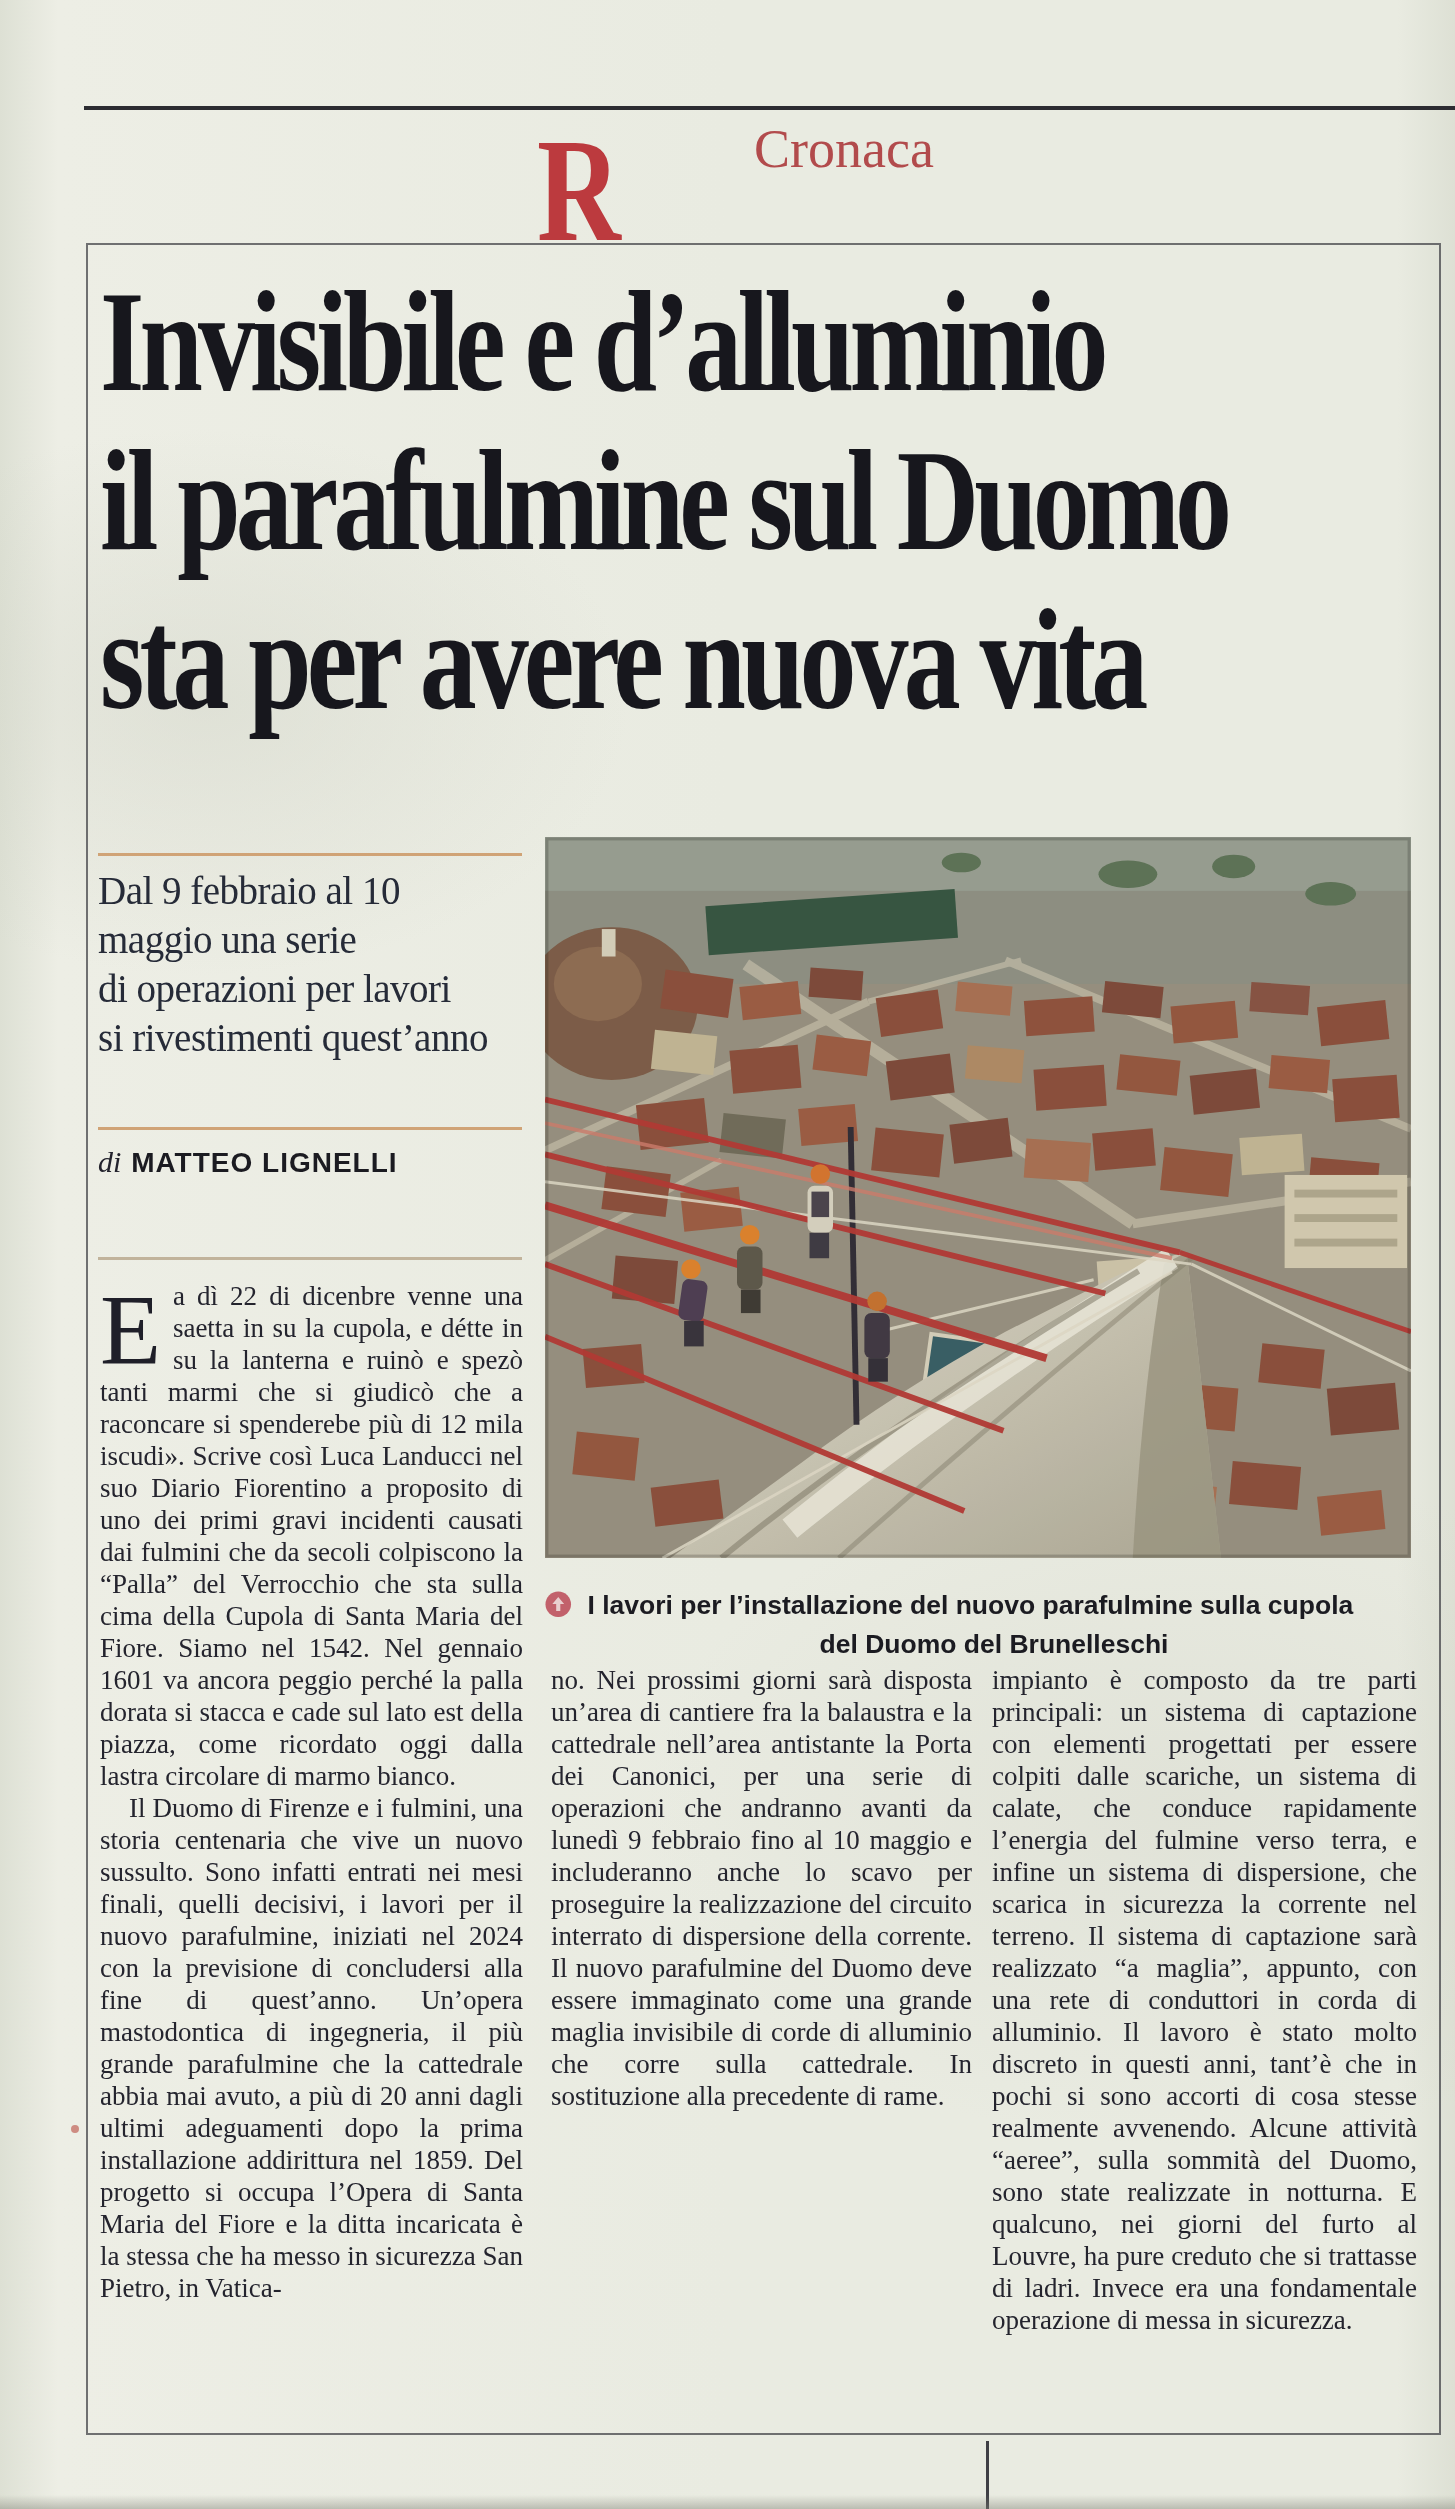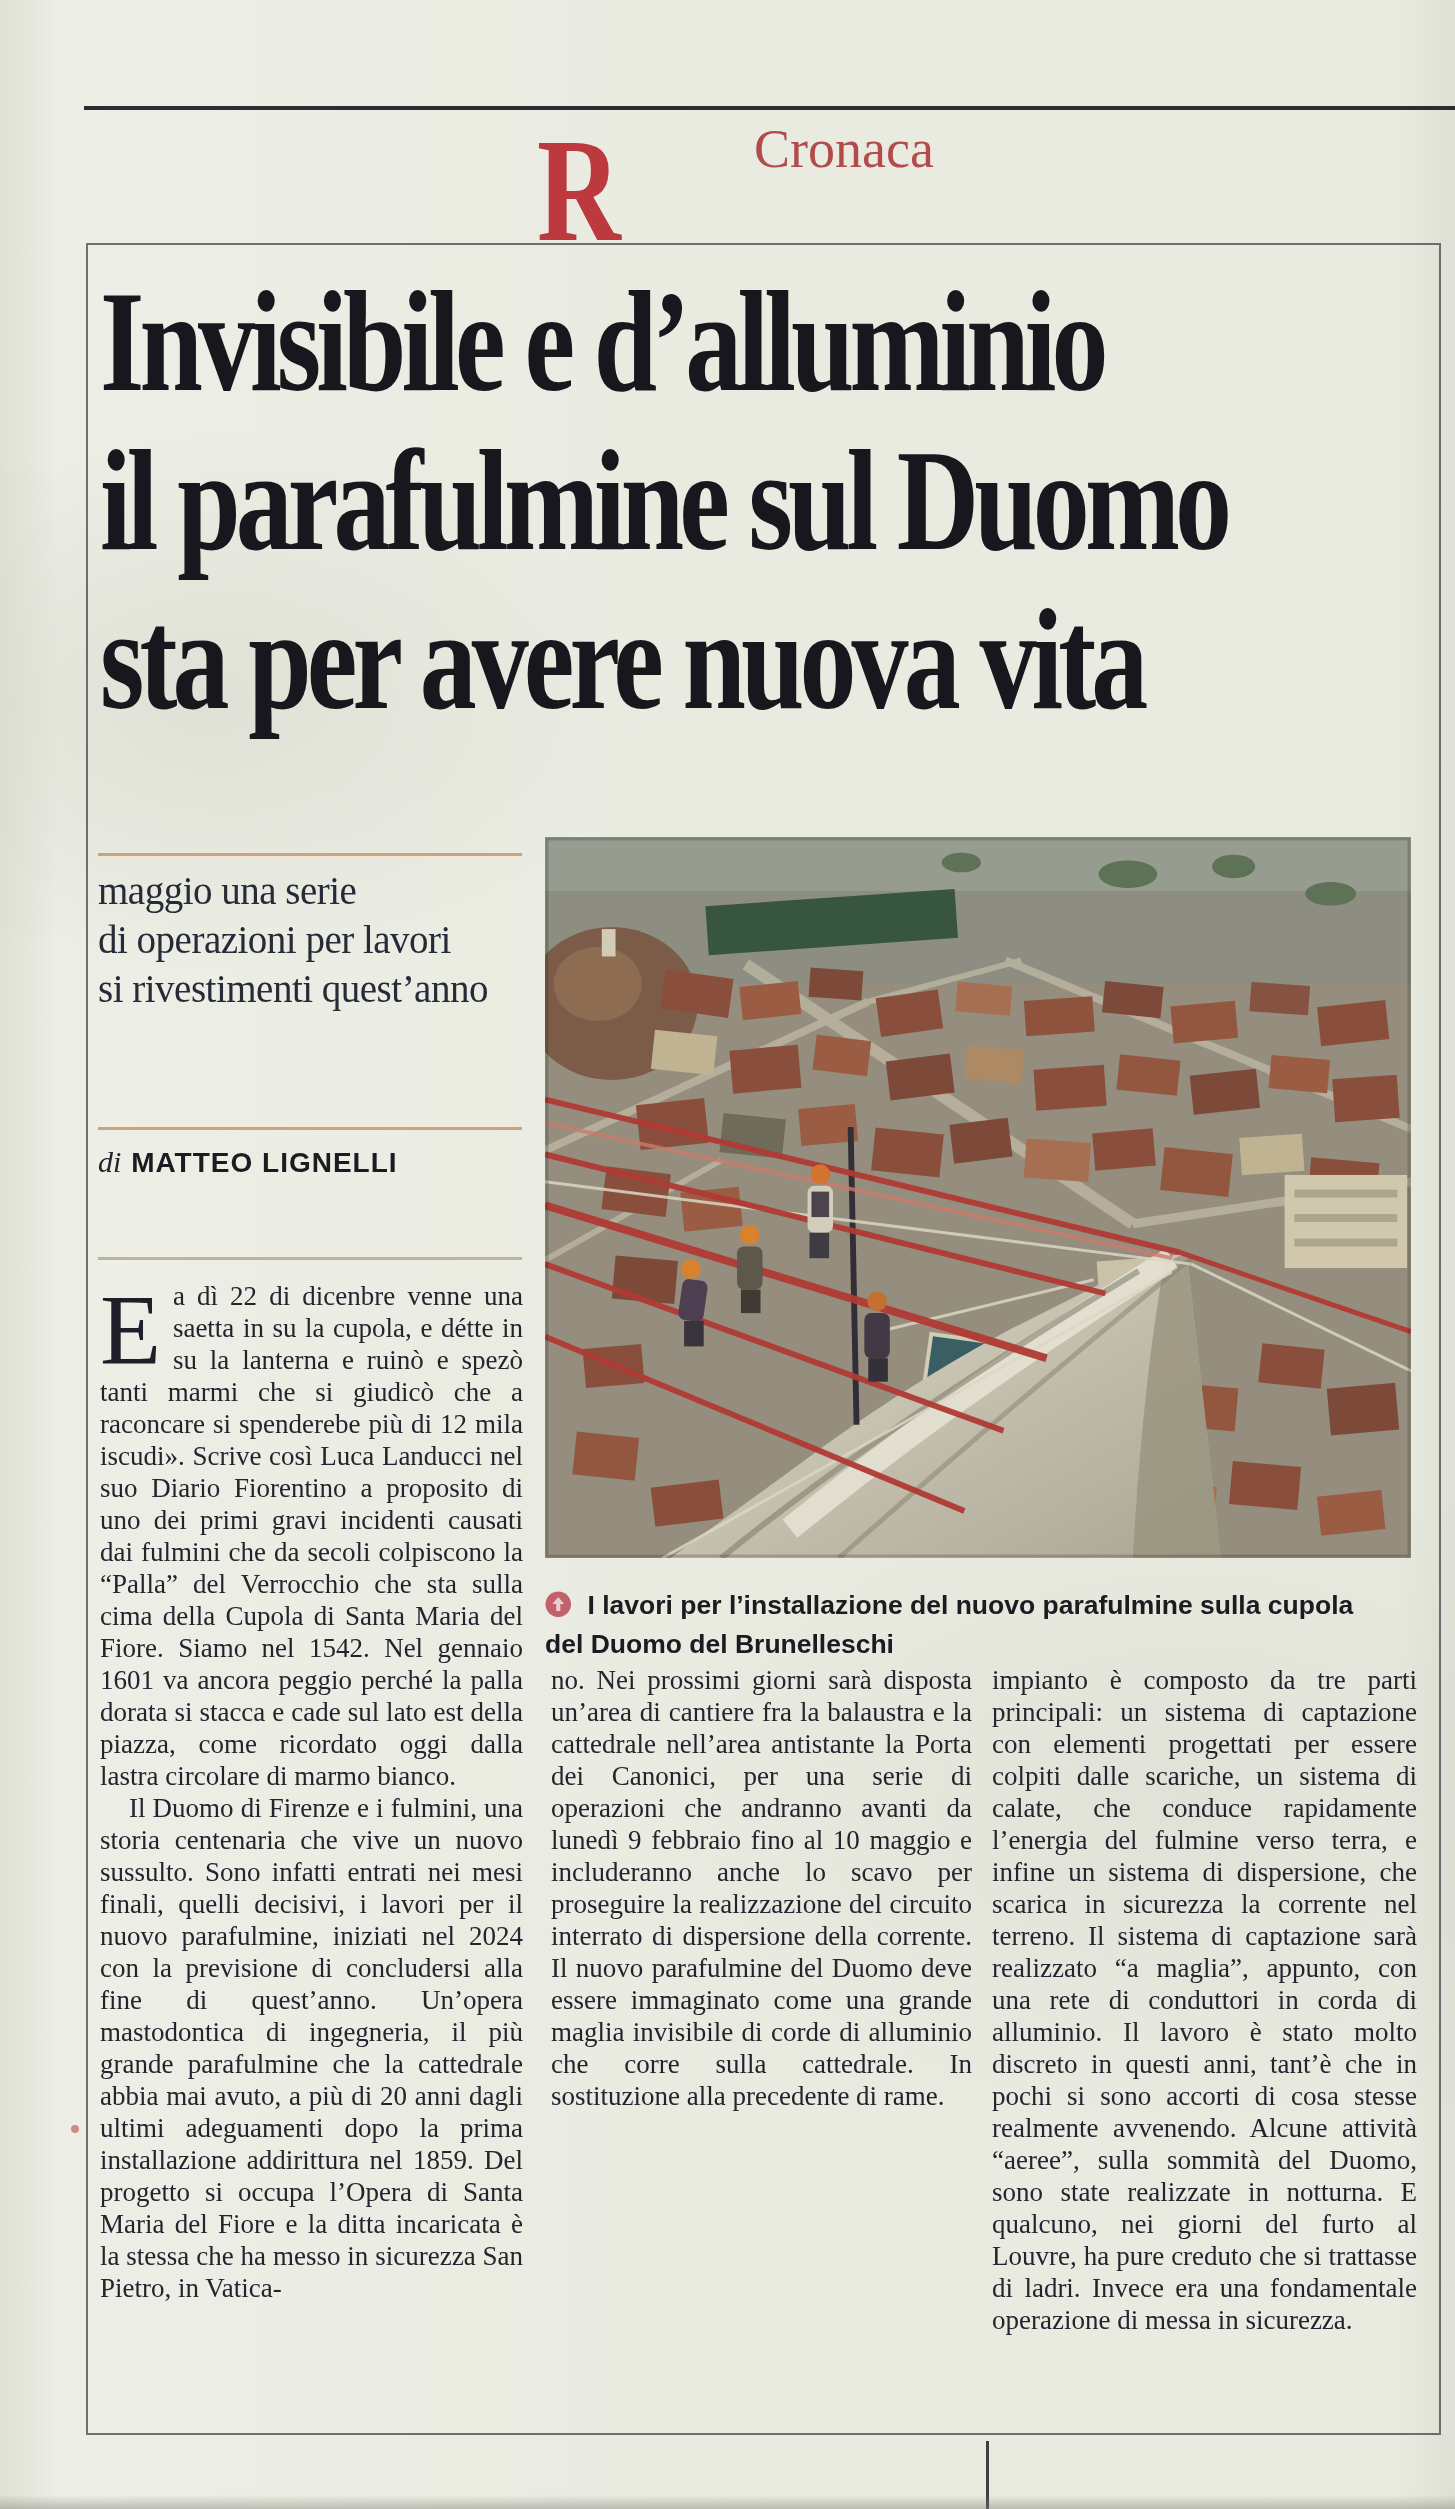--- a/index.html
+++ b/index.html
@@ -22,21 +22,21 @@
   #rule3{left:98px;top:1257px;width:424px;background:#c1b39b;}
   .standfirst{position:absolute;left:98px;top:866px;font:400 39px/49px "Liberation Serif", serif;
     color:#262b38;letter-spacing:-0.5px;white-space:nowrap;}
   .byline{position:absolute;left:98px;top:1147px;}
   .byline .prefix{font:italic 400 30px/1 "Liberation Serif", serif;color:#23232d;margin-right:9.8px;}
   .byline .author{font:700 28px/1 "Liberation Sans", sans-serif;letter-spacing:1px;color:#1b1b21;}
   .photo{position:absolute;left:545px;top:837px;width:866px;height:721px;overflow:hidden;}
   .caption{position:absolute;left:545px;top:1588px;width:898px;font:700 26.5px/35px "Liberation Sans", sans-serif;color:#1b1b21;}
   .caption-l1{white-space:nowrap;display:flex;align-items:flex-start;gap:16px;}
   .caption-l1 .cap-icon{flex:0 0 auto;margin-top:2.9px;}
-  .caption-l2{white-space:nowrap;margin-top:1px;}
+  .caption-l2{white-space:nowrap;margin-top:1px;text-align:center;}
   .bodycol{position:absolute;top:1664px;width:421px;height:751px;overflow:hidden;text-align:justify;
     font:400 27px/32px "Liberation Serif", serif;color:#24242e;}
   #col1{left:100px;top:1280px;width:423px;height:1147px;}
   #col2{left:551px;}
   #col3{left:992px;width:425px;}
   .indent{text-indent:29px;}
   .dropcap{float:left;font:400 100px/88px "Liberation Serif", serif;padding:5.9px 11.8px 0 0;color:#1f1f29;}
   .stub{position:absolute;left:986px;top:2441px;width:2.9px;height:69px;background:#3f3f45;}
   .bottom-shade{position:absolute;left:0;bottom:0;width:100%;height:13.7px;
     background:linear-gradient(180deg,transparent,rgba(128,130,118,.45));}
@@ -55,20 +55,21 @@
   <div class="article-box"></div>
 
   <div class="headline">
     <div>Invisibile e d’alluminio</div>
     <div>il parafulmine sul Duomo</div>
     <div>sta per avere nuova vita</div>
   </div>
 
   <div class="rule" id="rule1"></div>
   <div class="standfirst">
+    <div>Dal 9 febbraio al 10</div>
     <div>maggio una serie</div>
     <div>di operazioni per lavori</div>
     <div>si rivestimenti quest’anno</div>
   </div>
   <div class="rule" id="rule2"></div>
 
   <div class="byline">
     <span class="prefix">di</span><span class="author">MATTEO LIGNELLI</span>
   </div>
   <div class="rule" id="rule3"></div>

